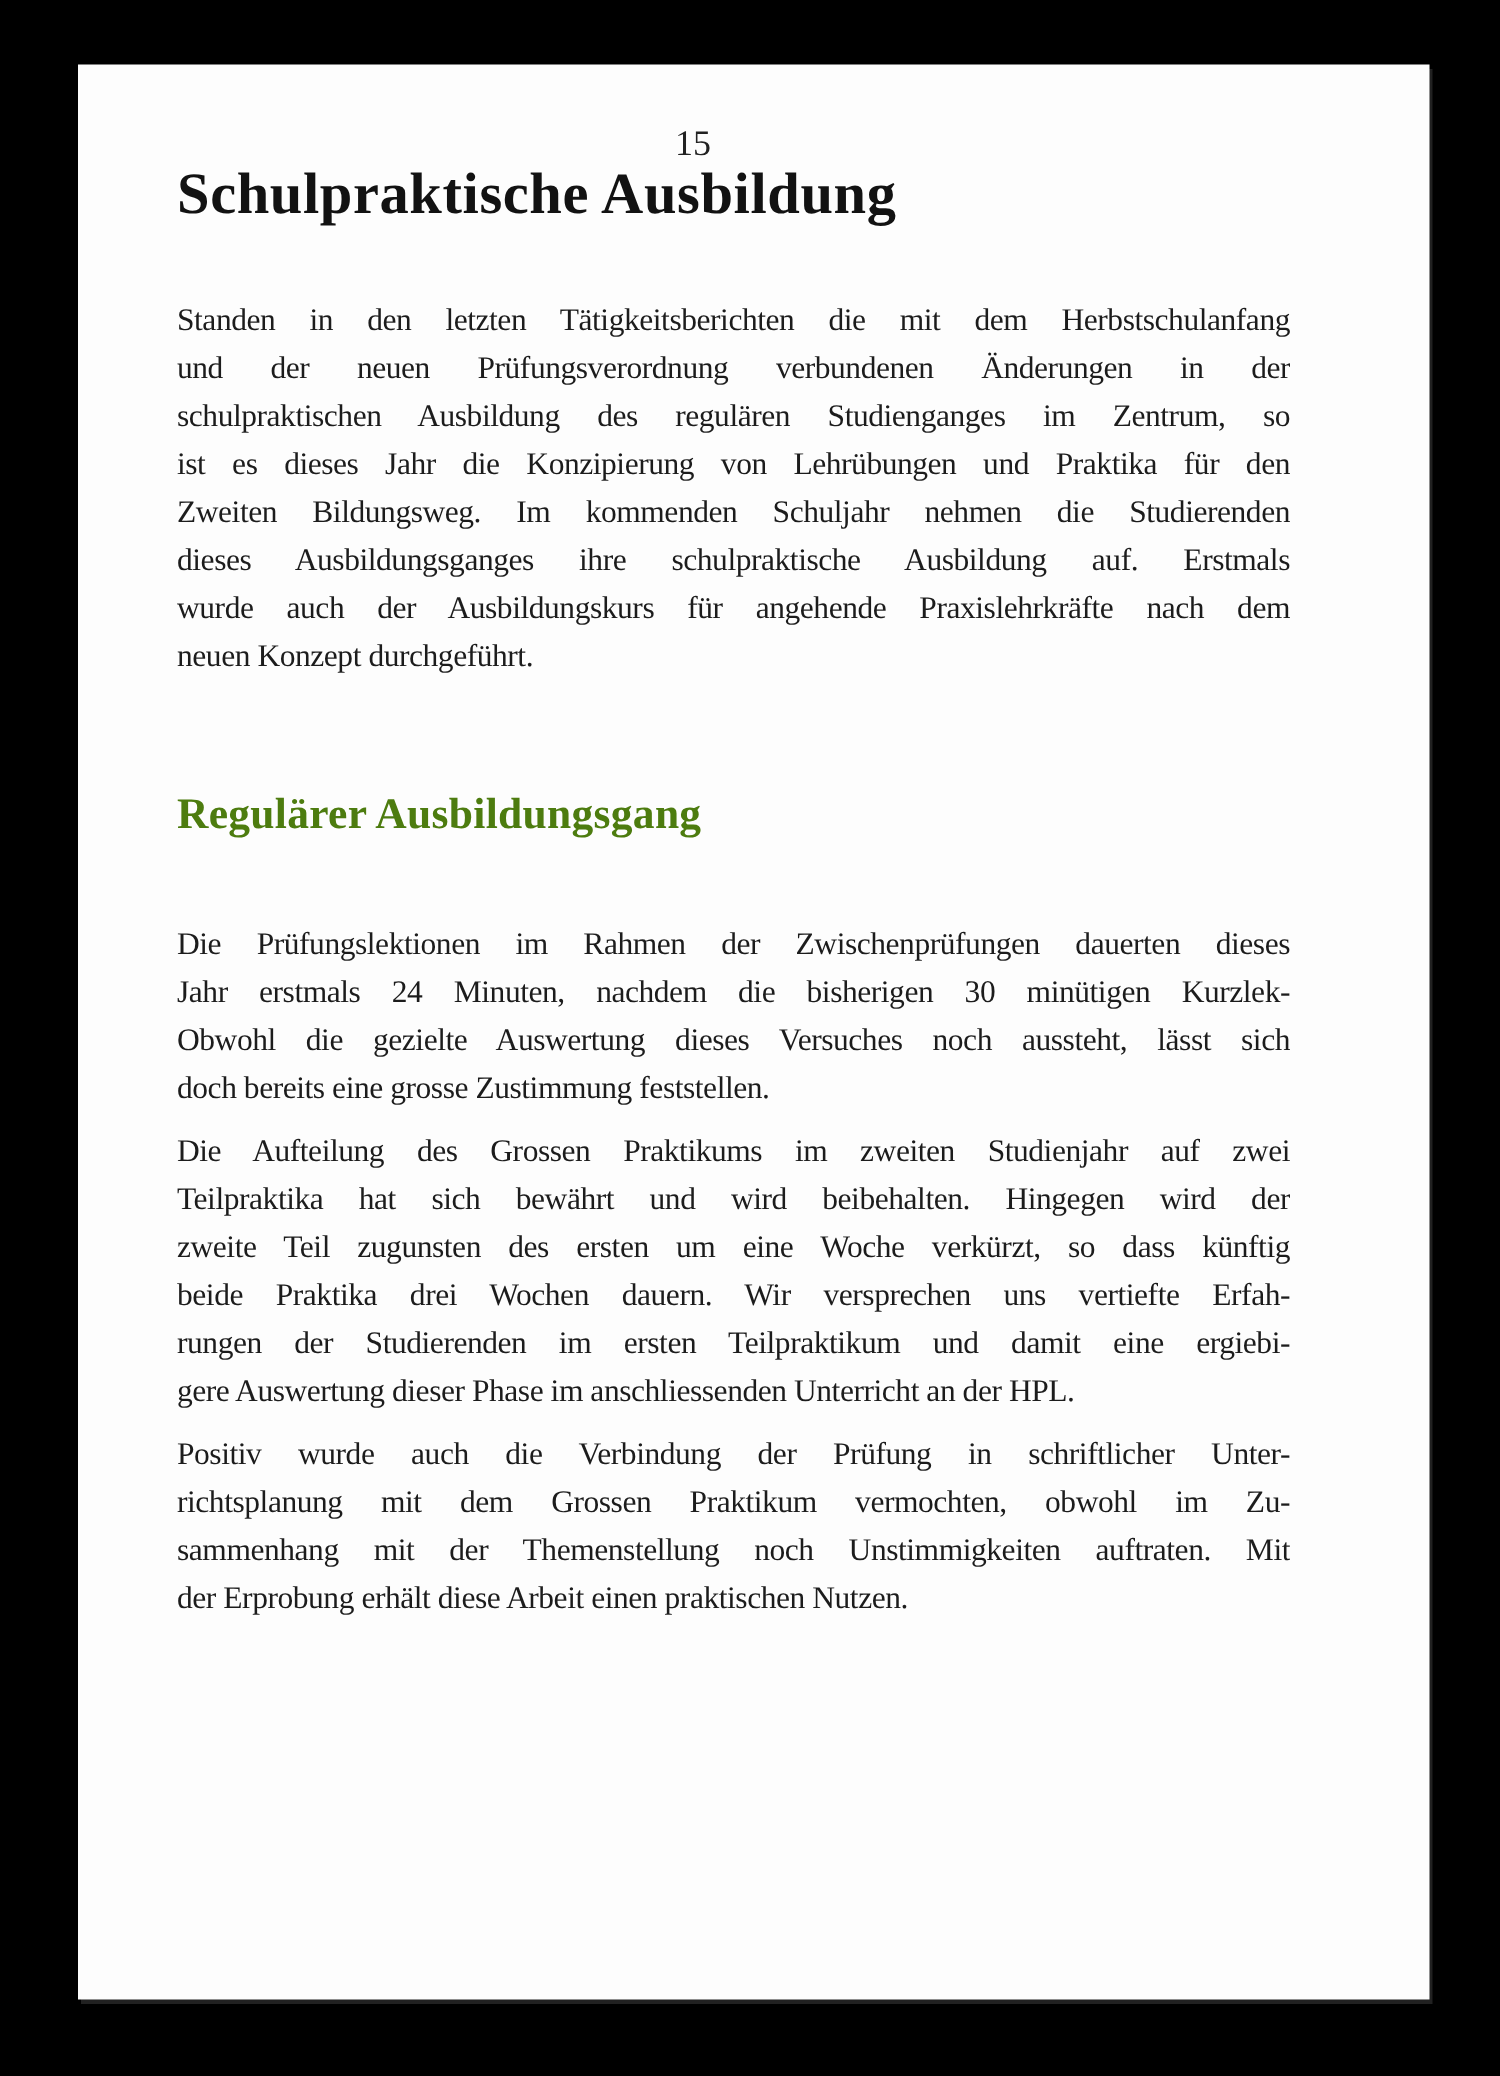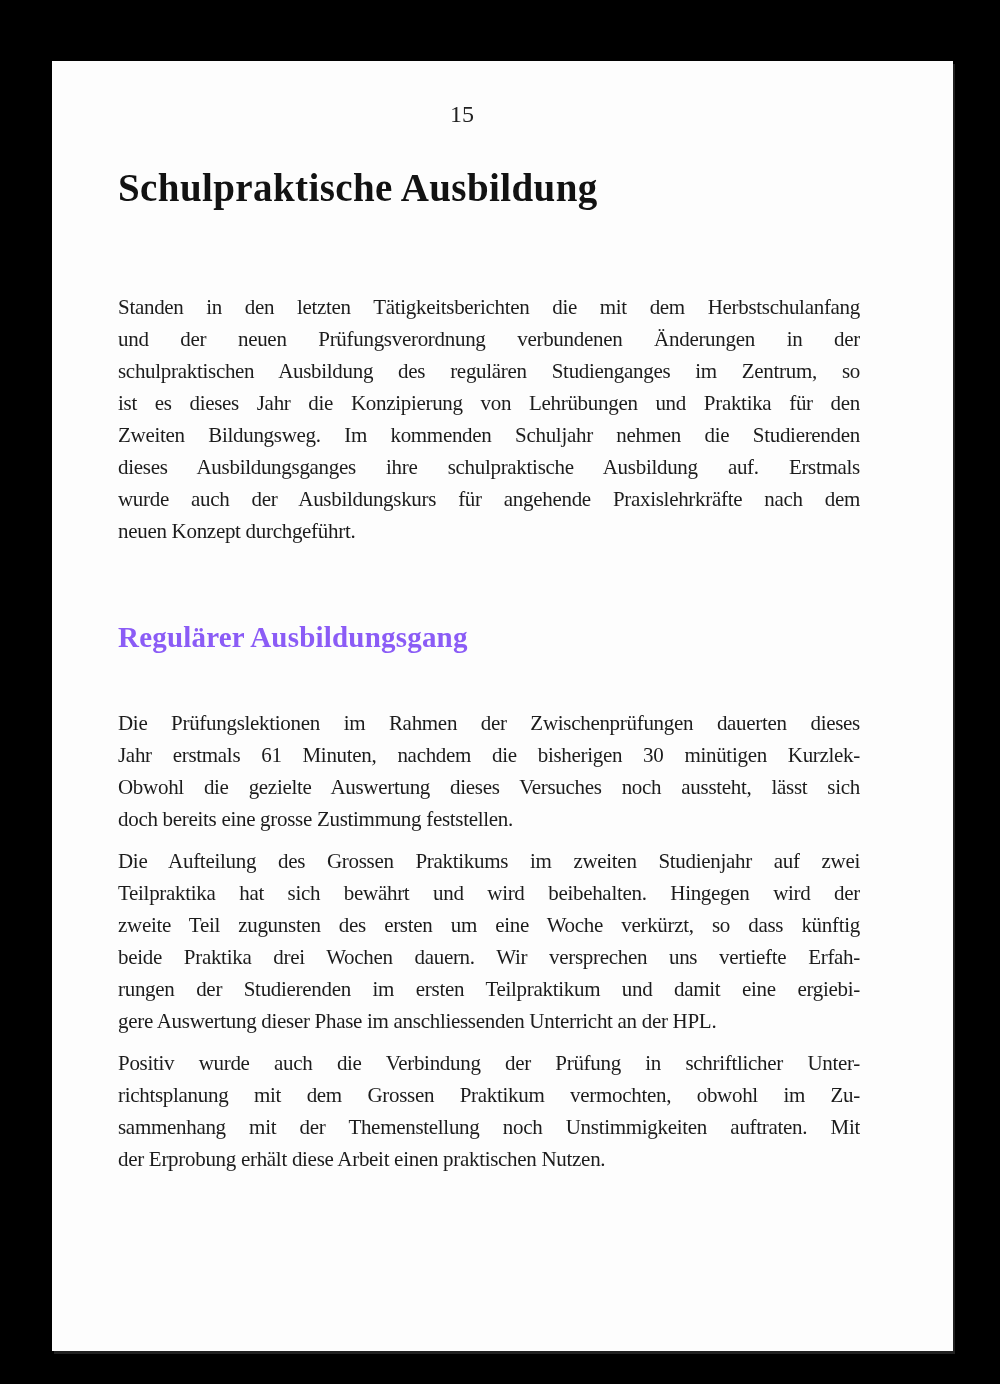--- a/index.html
+++ b/index.html
@@ -17,59 +17,58 @@
   }
   .scan-bg {
     position: relative;
     width: 1000px;
     height: 1384px;
     background: var(--bg);
   }
   .page {
     position: absolute;
     left: 52px;
-    top: 61px;
+    top: 43px;
     width: 901px;
     height: 1290px;
     background: var(--paper);
     padding: 0 93px 0 66px;
     color: var(--ink);
     box-shadow: 2px 3px 0 rgba(150,150,150,0.22);
   }
   .page-number {
     margin-top: 41px;
     font-size: 24px;
     line-height: 24px;
     text-align: center;
     position: relative;
     left: -27px;
     color: #222;
   }
   .title {
-    margin-top: 40px;
     font-size: 39px;
     line-height: 44px;
     font-weight: bold;
     letter-spacing: 0.4px;
     color: #121212;
   }
   .heading {
     margin-top: 72px;
     font-size: 29px;
     line-height: 36px;
     font-weight: bold;
     letter-spacing: 0.2px;
-    color: #8b5cf6;
+    color: #4d7c0f;
   }
   .para {
     font-size: 21px;
     letter-spacing: -0.3px;
     color: var(--ink);
   }
-  .intro .para { margin-top: 81px; }
+  .intro .para { margin-top: 45px; }
   .section-paras .para { margin-top: 10px; }
   .section-paras .para:first-child { margin-top: 52px; }
   .line {
     display: block;
     height: 32px;
     line-height: 32px;
     overflow: hidden;
     text-align: justify;
     text-align-last: justify;
     white-space: nowrap;
@@ -95,21 +94,21 @@
           <span class="line">Zweiten Bildungsweg. Im kommenden Schuljahr nehmen die Studierenden</span>
           <span class="line">dieses Ausbildungsganges ihre schulpraktische Ausbildung auf. Erstmals</span>
           <span class="line">wurde auch der Ausbildungskurs für angehende Praxislehrkräfte nach dem</span>
           <span class="line last">neuen Konzept durchgeführt.</span>
         </p>
       </div>
     <h2 class="heading">Regulärer Ausbildungsgang</h2>
     <div class="section-paras" id="section-paragraphs">
         <p class="para">
           <span class="line">Die Prüfungslektionen im Rahmen der Zwischenprüfungen dauerten dieses</span>
-          <span class="line">Jahr erstmals 61 Minuten, nachdem die bisherigen 30 minütigen Kurzlek-</span>
+          <span class="line">Jahr erstmals 24 Minuten, nachdem die bisherigen 30 minütigen Kurzlek-</span>
           <span class="line">Obwohl die gezielte Auswertung dieses Versuches noch aussteht, lässt sich</span>
           <span class="line last">doch bereits eine grosse Zustimmung feststellen.</span>
         </p>
         <p class="para">
           <span class="line">Die Aufteilung des Grossen Praktikums im zweiten Studienjahr auf zwei</span>
           <span class="line">Teilpraktika hat sich bewährt und wird beibehalten. Hingegen wird der</span>
           <span class="line">zweite Teil zugunsten des ersten um eine Woche verkürzt, so dass künftig</span>
           <span class="line">beide Praktika drei Wochen dauern. Wir versprechen uns vertiefte Erfah-</span>
           <span class="line">rungen der Studierenden im ersten Teilpraktikum und damit eine ergiebi-</span>
           <span class="line last">gere Auswertung dieser Phase im anschliessenden Unterricht an der HPL.</span>

